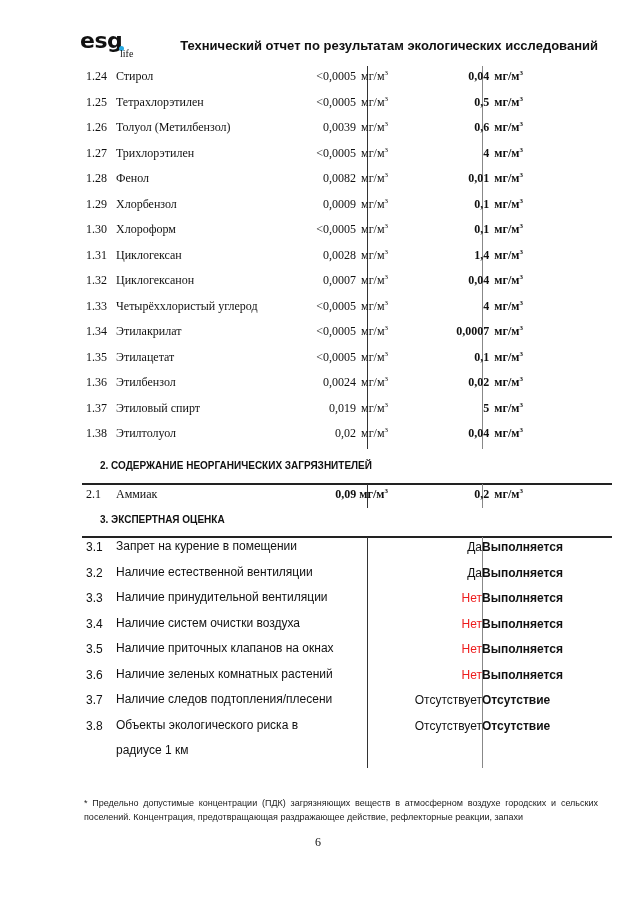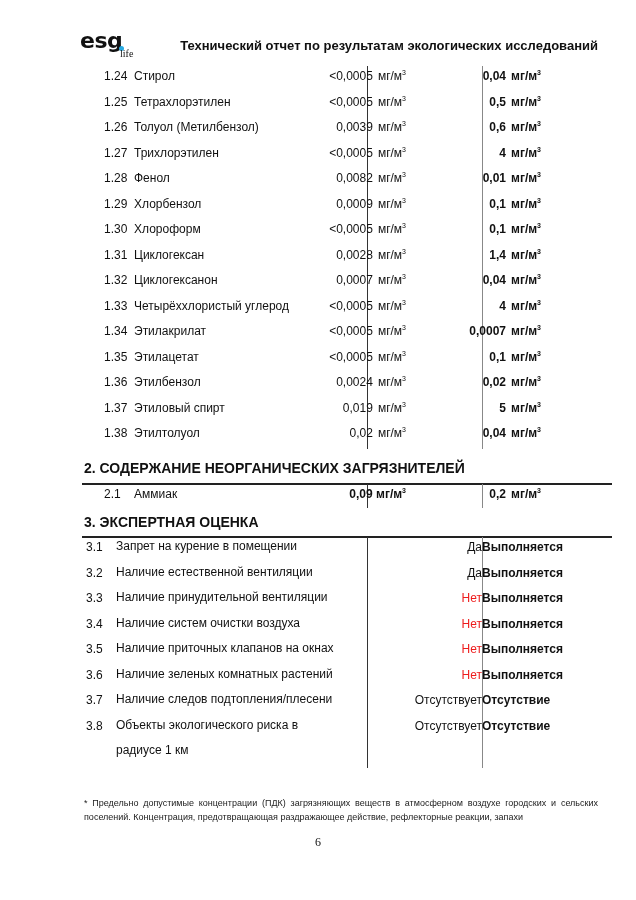--- a/index.html
+++ b/index.html
@@ -8,29 +8,29 @@
   .logo { position:absolute; left:80px; top:28px; height:34px; }
   .logo-esg { position:absolute; left:0; top:0; font-family:"DejaVu Sans", sans-serif; font-weight:bold; font-size:22px; letter-spacing:-0.5px; color:#111; }
   .logo-dot { position:absolute; left:39px; top:18px; width:5px; height:5px; border-radius:50%; background:#29abe2; }
   .logo-life { position:absolute; left:40px; top:20px; font-family:"Liberation Serif", serif; font-size:10px; color:#111; }
   .header-title { position:absolute; right:38px; top:38px; font-size:13px; font-weight:bold; color:#111; }
 
   .vline { position:absolute; width:1px; background:#333; }
   .vline.light { background:#888; }
   .hline { position:absolute; height:1.5px; background:#222; left:82px; width:530px; }
 
-  .row { position:absolute; left:18px; width:564px; height:25.5px; font-size:12px; }
+  .row { position:absolute; left:0; width:564px; height:25.5px; font-size:12px;font-family:Liberation Serif, serif; }
   .row .num { position:absolute; left:86px; top:0; }
   .row .name { position:absolute; left:116px; top:0; }
   .row .val { position:absolute; right:176px; top:0; text-align:right; white-space:nowrap; }
   .row .norm { position:absolute; right:41px; top:0; text-align:right; font-weight:bold; white-space:nowrap; }
   .row .unit { margin-left:5px; }
   sup { font-size:7px; vertical-align:5px; line-height:0; }
 
-  .sec-title { position:absolute; left:84px; font-size:14px; font-weight:bold; }
+  .sec-title { position:absolute; left:100px; font-size:10px; font-weight:bold; }
 
   .row3 { position:absolute; left:0; width:636px; font-size:12px; }
   .row3 .num { position:absolute; left:86px; top:0; }
   .row3 .name { position:absolute; left:116px; top:0; width:245px; line-height:25.5px; }
   .row3 .val { position:absolute; left:367px; width:115px; top:0; text-align:right; }
   .row3 .val.red { color:#ee1c1c; }
   .row3 .res { position:absolute; left:482px; width:128px; top:0; font-weight:bold; }
 
   .footnote { position:absolute; left:84px; top:796px; width:514px; font-size:9px; line-height:14px; text-align:justify; color:#222; }
   .page-num { position:absolute; left:0; width:636px; top:835px; text-align:center; font-family:"Liberation Serif", serif; font-size:12px; }

